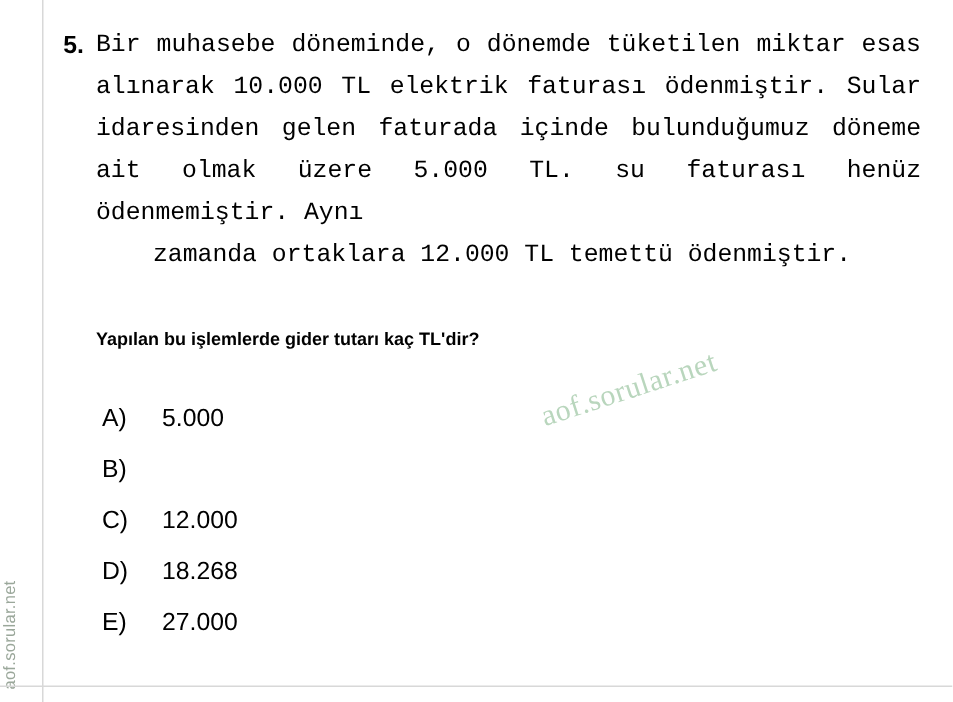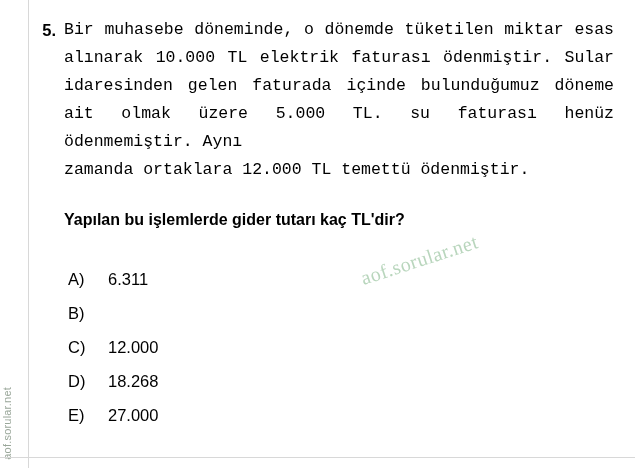--- a/index.html
+++ b/index.html
@@ -77,24 +77,25 @@
     font-size: 16.5px;
     line-height: 28px;
     text-align: justify;
     text-justify: inter-word;
     margin: 0;
     font-family: Liberation Mono, monospace;
   }
   .q-text span.lastline {
     display: block;
     text-align: left;
+    margin-left: 38px;
   }
   .q-prompt {
-    margin-top: 22px;
-    font-size: 16px;
+    margin-top: 28px;
+    font-size: 12px;
     font-weight: bold;
     line-height: 28px;
   }
   .options {
     position: absolute;
     left: 40px;
     top: 270px;
     width: 420px;
   }
   .option {
@@ -155,21 +156,21 @@
           <span>5.000 TL. su faturası henüz ödenmemiştir. Aynı</span>
           <span class="lastline">zamanda ortaklara 12.000 TL temettü ödenmiştir.</span>
         </p>
         <div class="q-prompt">Yapılan bu işlemlerde gider tutarı kaç TL'dir?</div>
       </div>
     </div>
 
     <div class="options">
       <div class="option">
         <span class="opt-letter">A)</span>
-        <span class="opt-text">6.311</span>
+        <span class="opt-text">5.000</span>
       </div>
       <div class="option">
         <span class="opt-letter">B)</span>
       </div>
       <div class="option">
         <span class="opt-letter">C)</span>
         <span class="opt-text">12.000</span>
       </div>
       <div class="option">
         <span class="opt-letter">D)</span>

